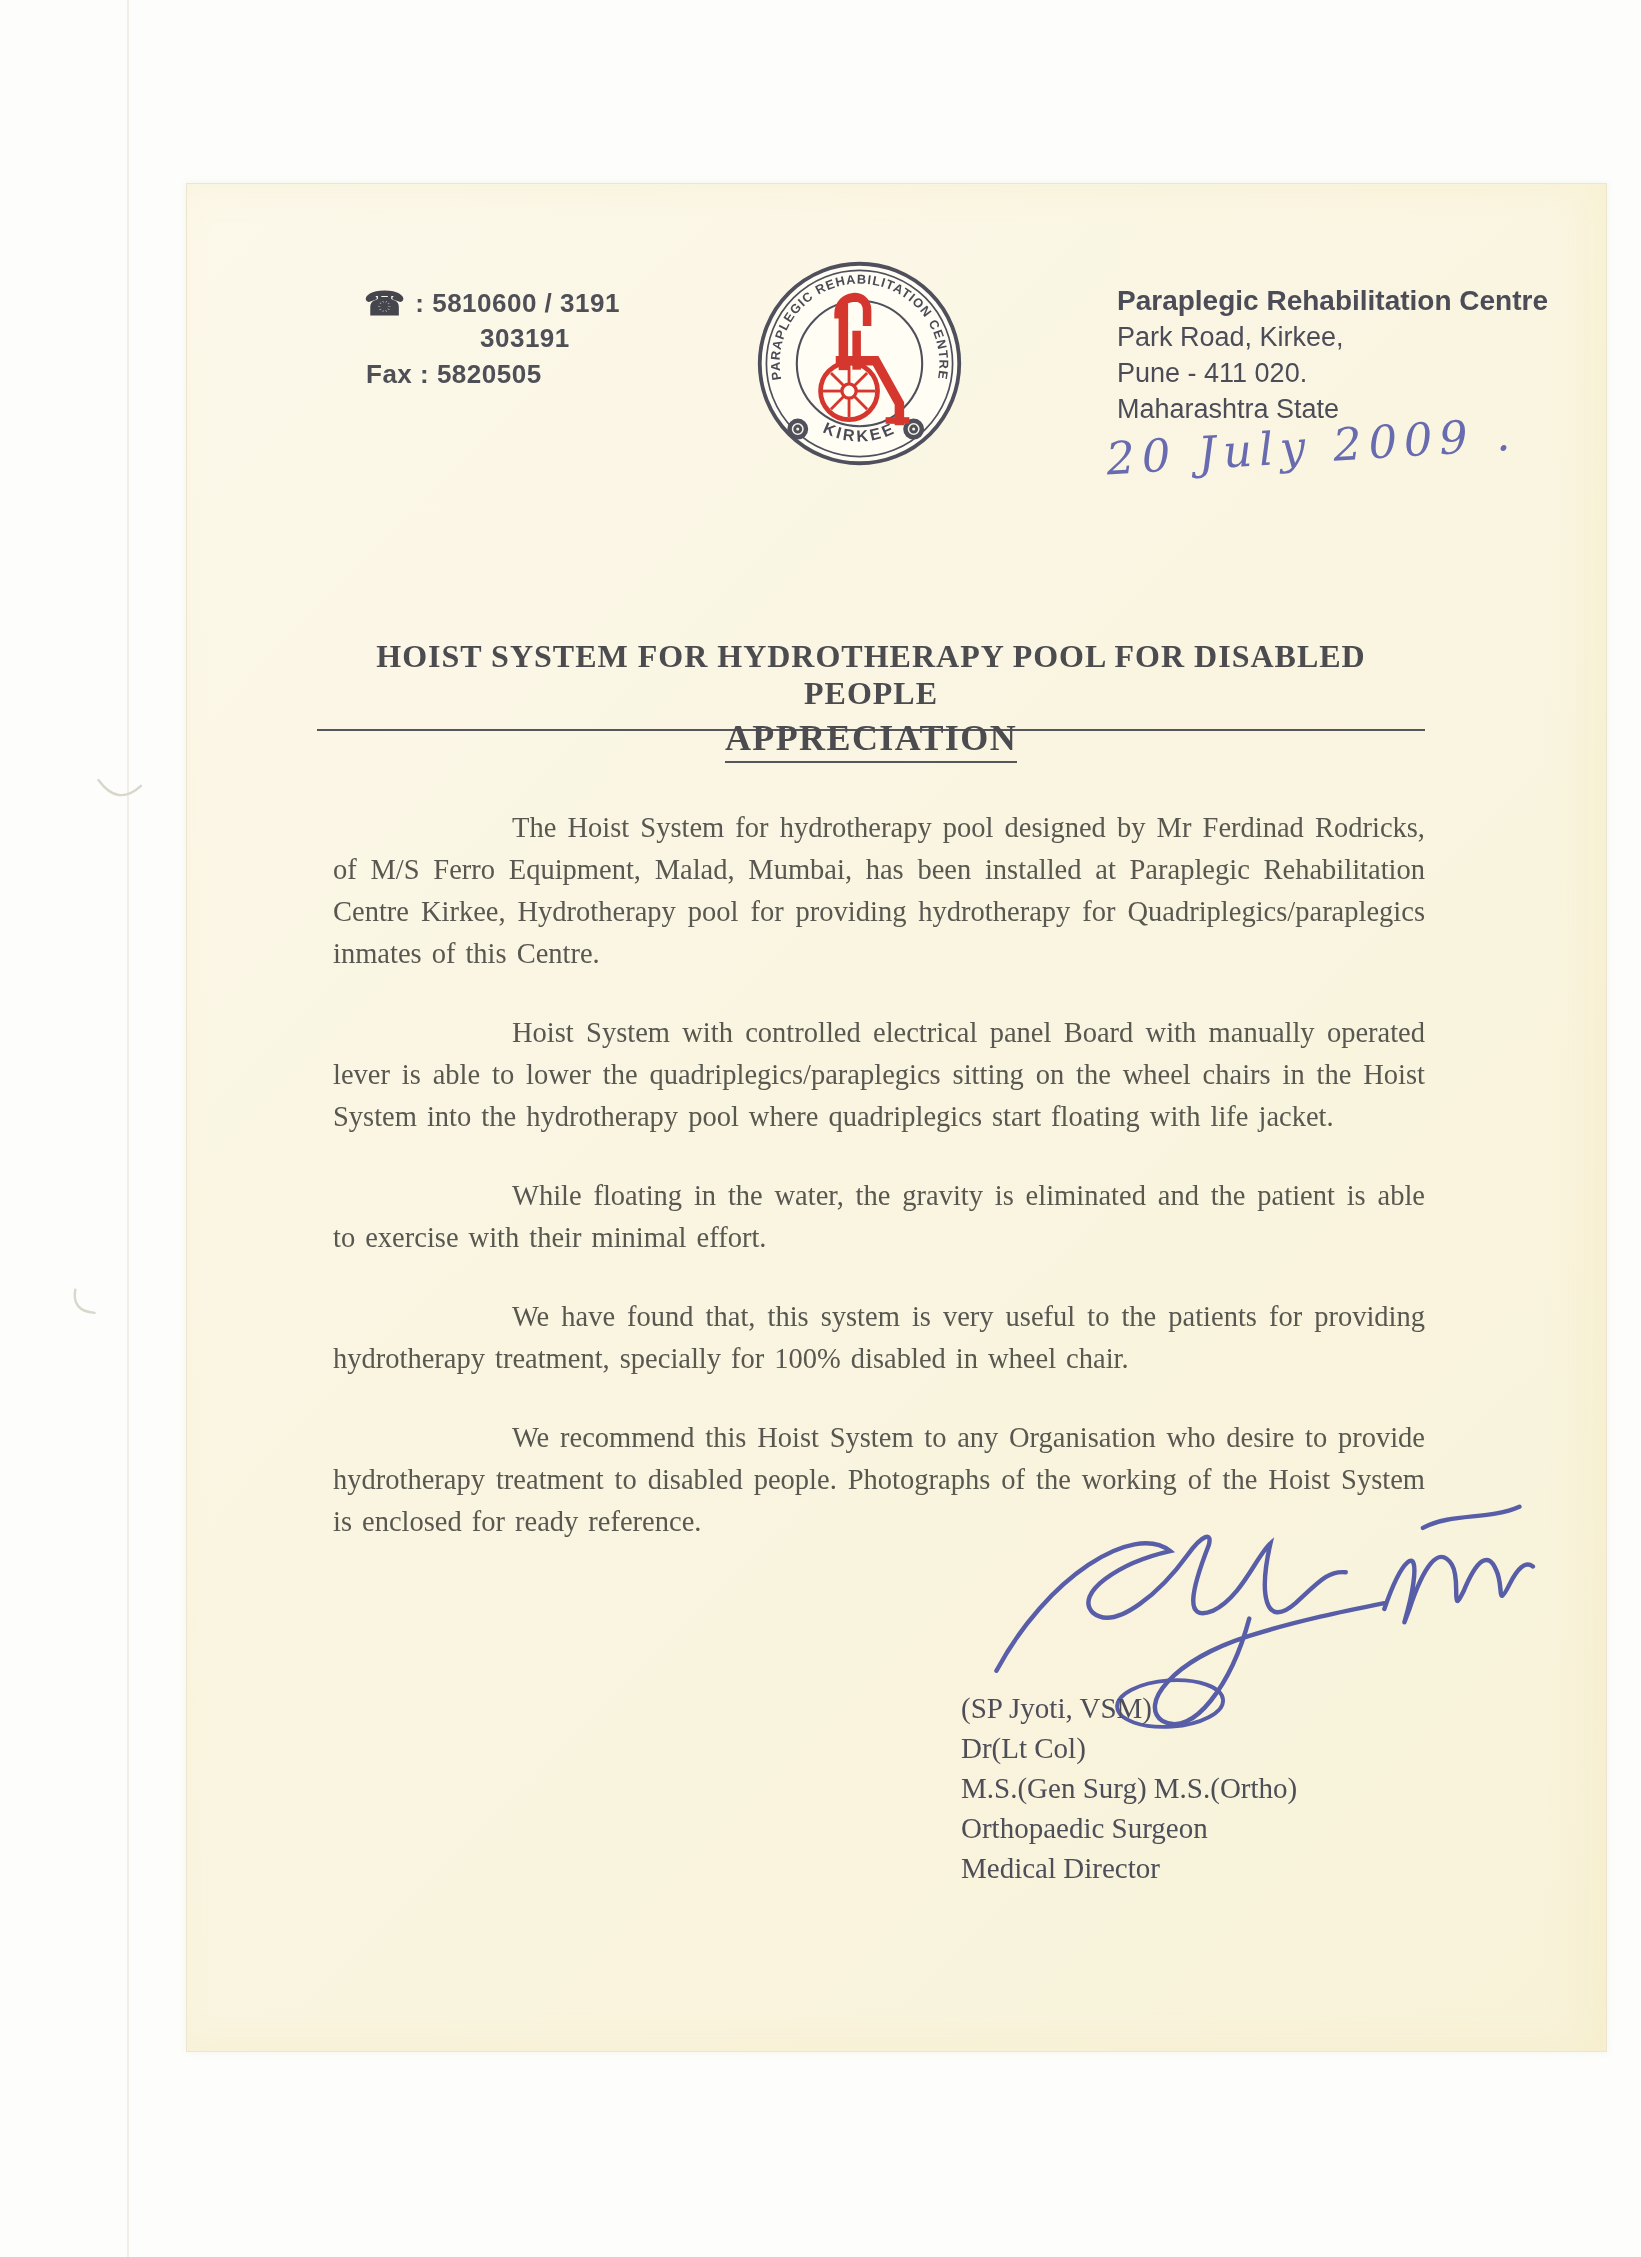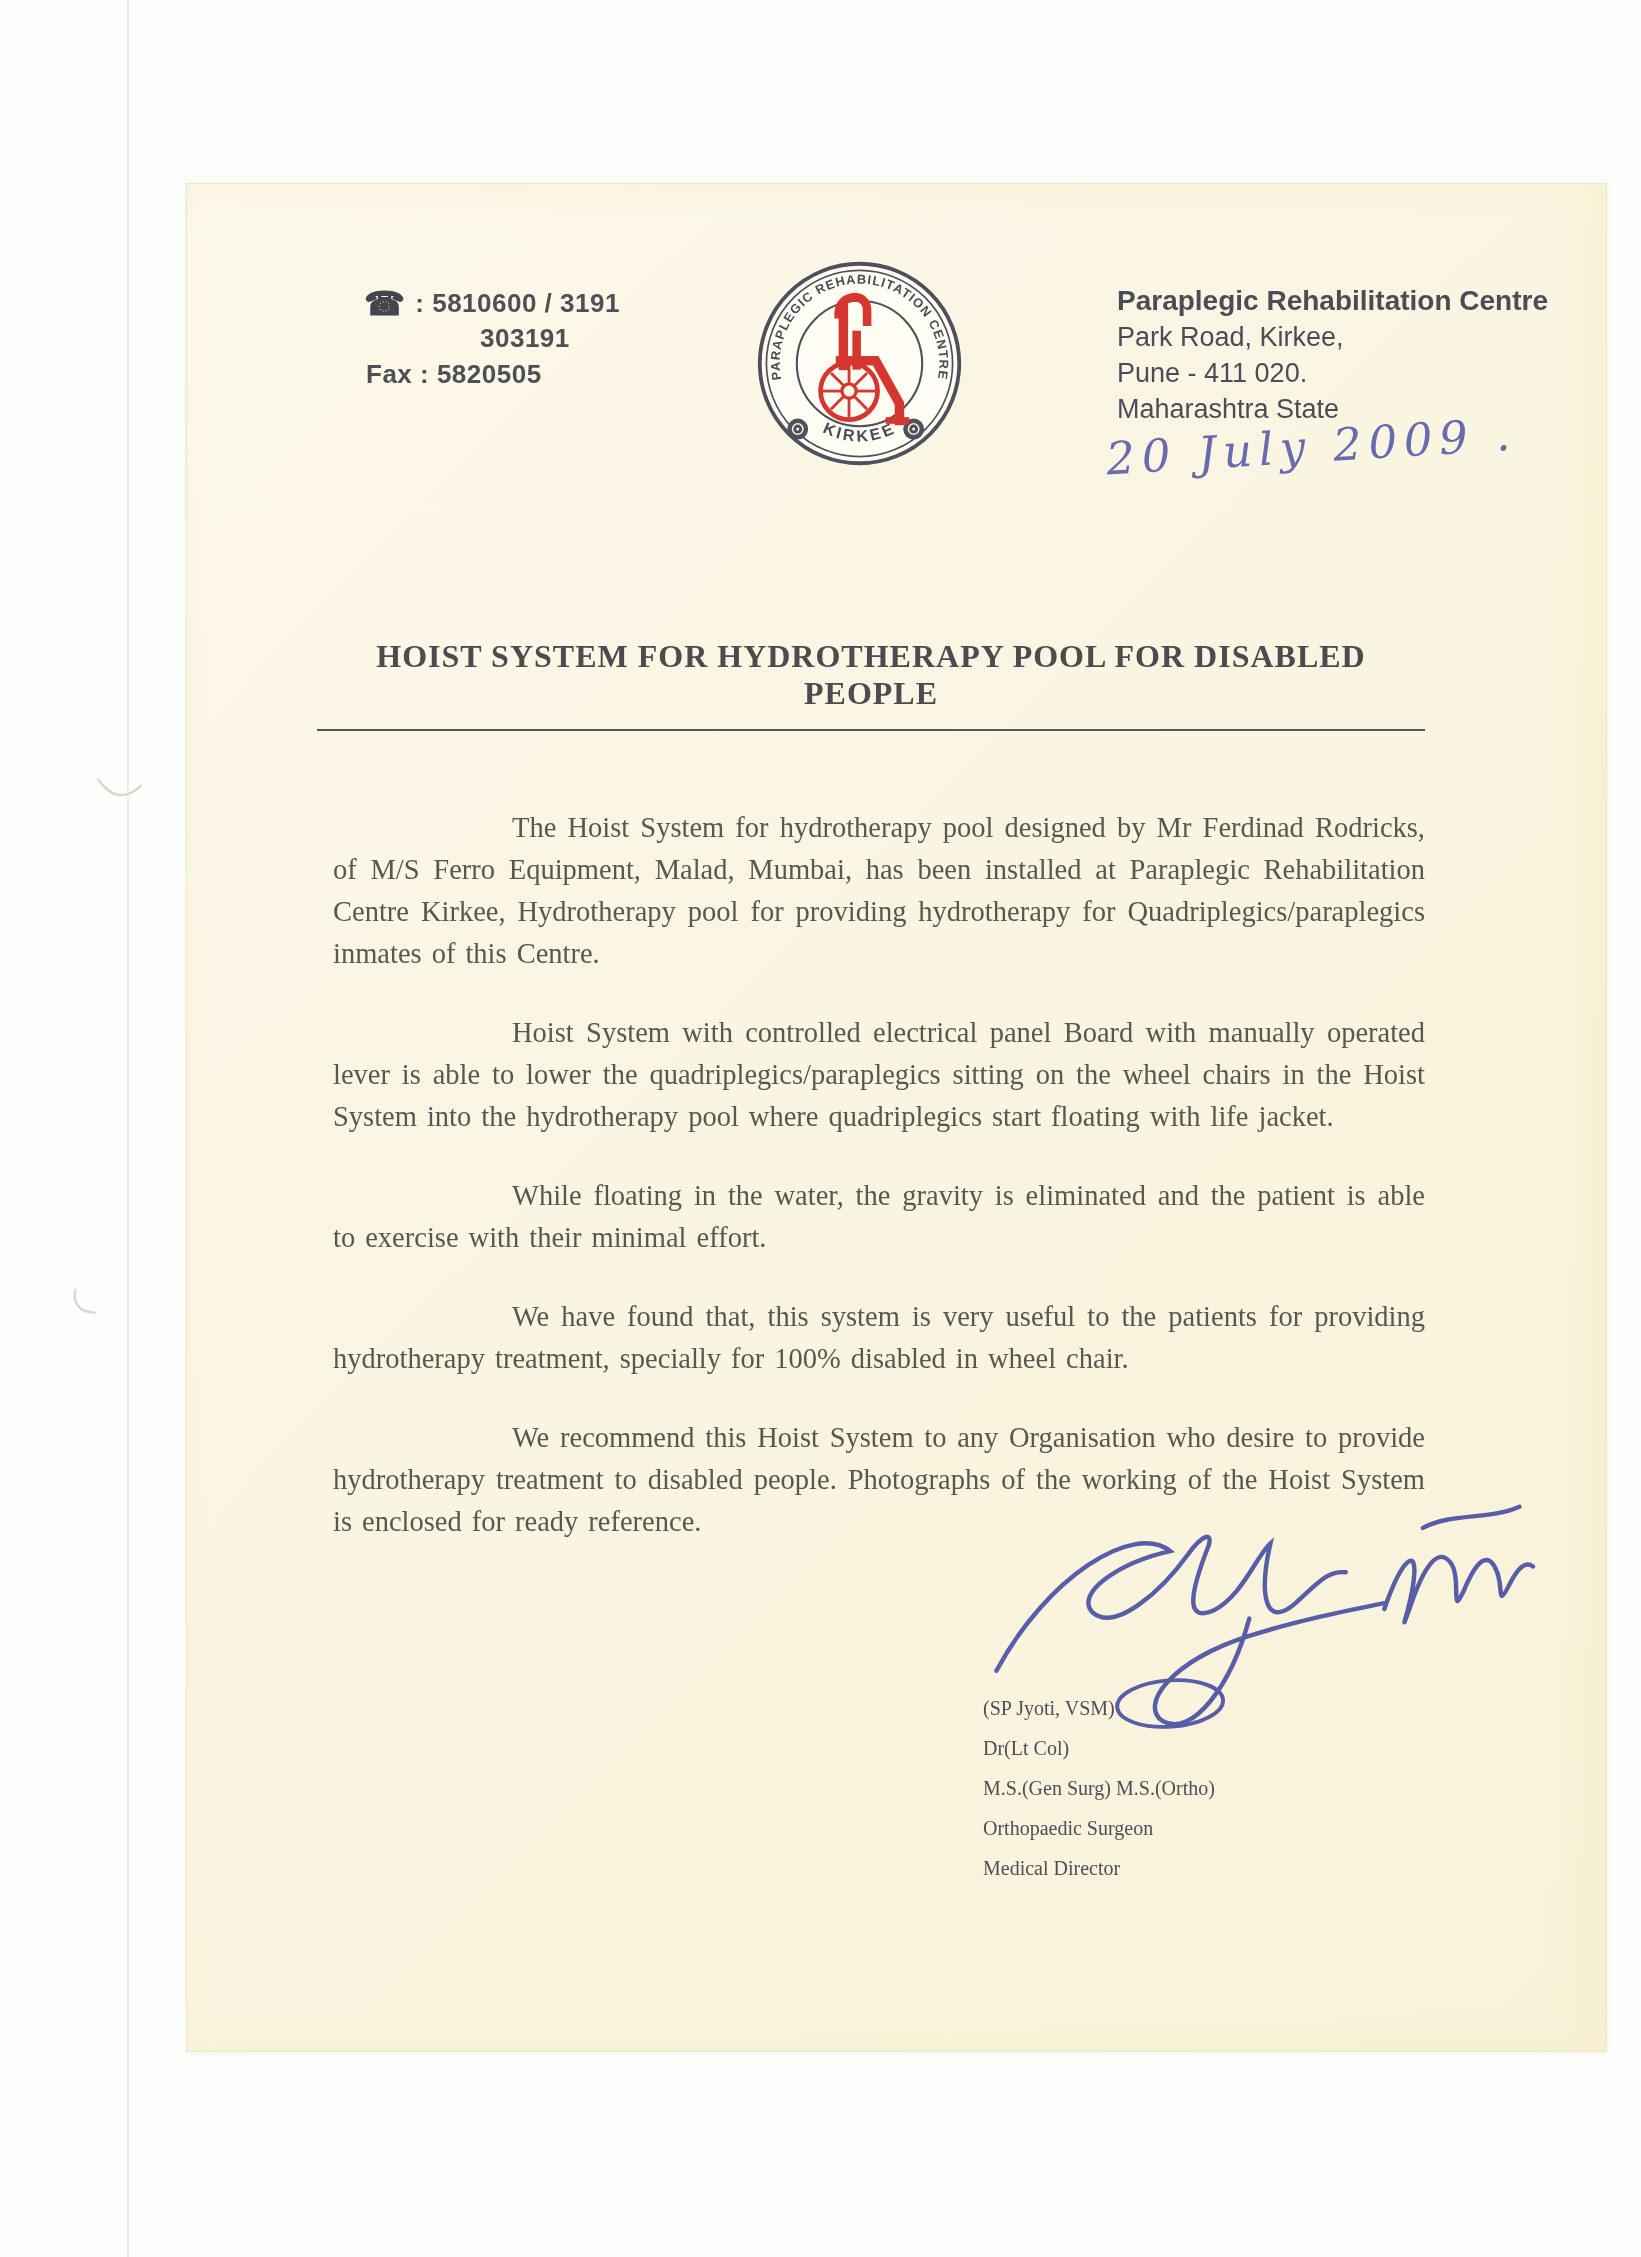--- a/index.html
+++ b/index.html
@@ -26,21 +26,21 @@
   .title-wrap span{display:inline-block;font-weight:bold;font-size:32px;letter-spacing:1px;color:#4c4c50;
                    border-bottom:2.9px solid #55555c;padding-bottom:17px;}
   .subtitle-wrap{position:absolute;left:130px;top:533px;width:1108px;text-align:center;}
   .subtitle-wrap span{display:inline-block;font-weight:bold;font-size:36px;letter-spacing:1.4px;color:#4c4c50;
                       border-bottom:2.9px solid #55555c;padding-bottom:1.9px;}
   .bodytext{position:absolute;left:130px;top:623px;width:1108px;color:#585750;font-size:28.5px;
             line-height:42px;text-align:justify;word-spacing:2.9px;}
   .bodytext p{margin:0 0 37px 16px;text-indent:179px;}
   
   .signature-svg{position:absolute;left:657px;top:1311px;pointer-events:none;}
-  .sigblock{position:absolute;left:796px;top:1504px;color:#4e4e58;font-size:20px;line-height:40px;}
+  .sigblock{position:absolute;left:774px;top:1504px;color:#4e4e58;font-size:29px;line-height:40px;}
 </style>
 </head>
 <body>
 
 <div class="scan">
 
   <div class="artifact-vline"></div>
   <svg class="artifact-svg" width="1641" height="2257" viewBox="0 0 1700 2338">
     <path d="M 102,808 Q 122,836 146,814" fill="none" stroke="#d9d6cb" stroke-width="2.5" stroke-linecap="round"></path>
     <path d="M 78,1336 Q 74,1358 98,1360" fill="none" stroke="#d9d6cb" stroke-width="2.5" stroke-linecap="round"></path>
@@ -111,20 +111,23 @@
       <div>Park Road, Kirkee,</div>
       <div>Pune - 411 020.</div>
       <div>Maharashtra State</div>
     </div>
 
     <div class="hand-date">20 July 2009 .</div>
 
     <div class="title-wrap">
       <span>HOIST SYSTEM FOR HYDROTHERAPY POOL FOR DISABLED PEOPLE</span>
     </div>
+    <div class="subtitle-wrap">
+      <span>APPRECIATION</span>
+    </div>
 
     <div class="bodytext">
       <p>The Hoist System for hydrotherapy pool designed by  Mr Ferdinad Rodricks, of M/S Ferro Equipment, Malad, Mumbai, has been installed at Paraplegic Rehabilitation Centre Kirkee, Hydrotherapy pool for providing hydrotherapy for Quadriplegics/paraplegics inmates of this Centre.</p>
       <p>Hoist System with controlled electrical panel Board with manually operated lever  is able to lower the quadriplegics/paraplegics sitting on the wheel chairs in the Hoist System into the hydrotherapy pool where quadriplegics  start floating with life jacket.</p>
       <p>While floating in the water, the gravity is eliminated and  the patient is able to exercise with their  minimal effort.</p>
       <p>We have found that, this system is very useful to the patients for providing hydrotherapy treatment, specially for 100% disabled in wheel chair.</p>
       <p>We recommend this Hoist System to any Organisation who desire to provide hydrotherapy treatment to disabled people.  Photographs of the  working of the Hoist System is enclosed for ready reference.</p>
     </div>
 
     <svg class="signature-svg" width="714" height="253" viewBox="0 0 740 262">

